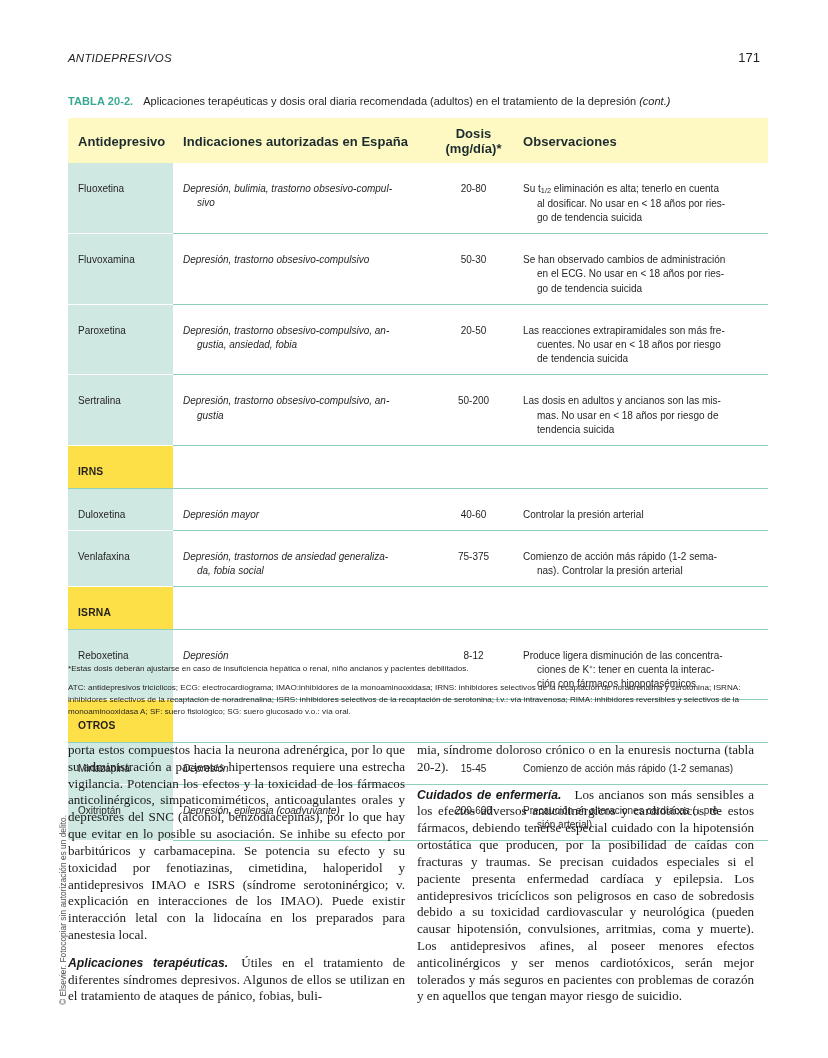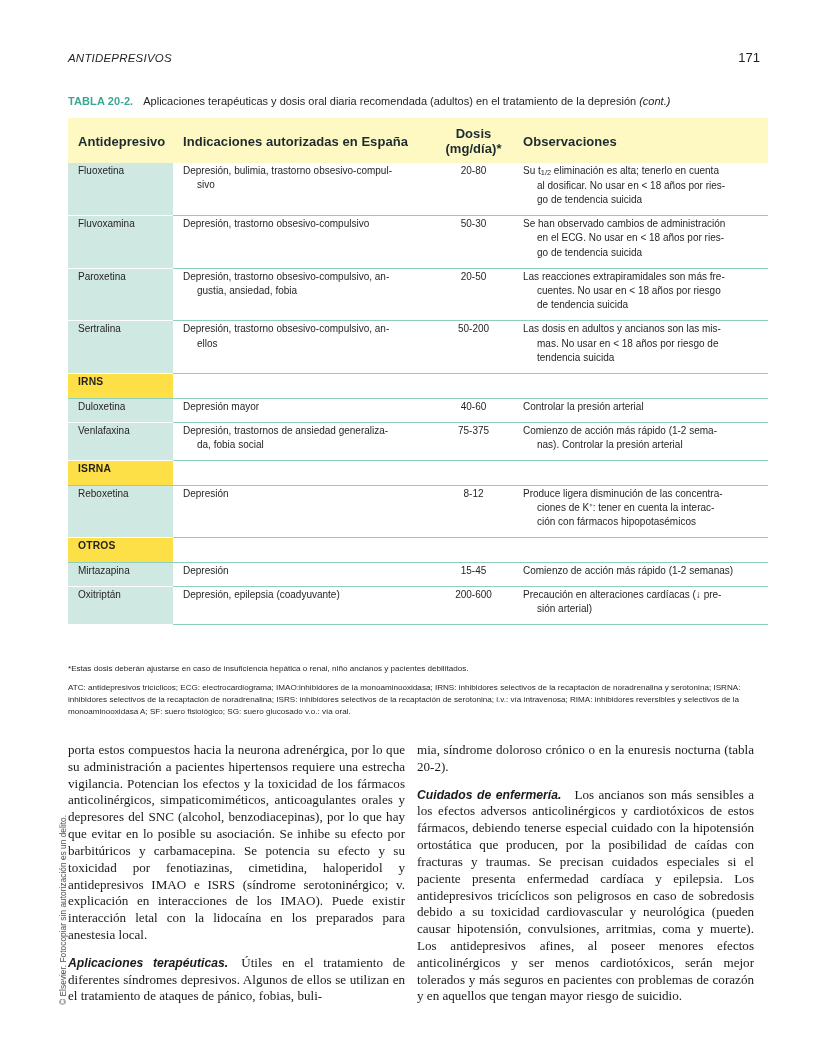--- a/index.html
+++ b/index.html
@@ -86,21 +86,21 @@
     padding: 8px 6px 7px 10px;
     vertical-align: middle;
     letter-spacing: 0.05px;
   }
   table.dt thead th.dose { text-align: center; padding-left: 0; padding-right: 4px;}
 
   table.dt tbody td {
     font-size: 10px;
     line-height: 1.42;
     vertical-align: top;
-    padding: 1px 6px 8px 10px;
+    padding: 19px 6px 8px 10px;
     border-bottom: 1.1px solid #8ecfc0;
     background: #ffffff;
     color: #231f20;
   }
   table.dt tbody td.drug {
     background: #cfe8e1;
     border-bottom: 1.1px solid #ffffff;
     padding-left: 10px;
   }
   table.dt tbody tr.grp td.drug {
@@ -114,20 +114,21 @@
 
   table.dt tbody td.dose {
     text-align: center;
     padding-left: 0;
     padding-right: 4px;
   }
   
   td.hang {
     padding-left: 10px;
     text-indent: -0px;
+    font-style: italic;
   }
   td.hang > span.ln {
     display: block;
   }
   td.hang > span.ln + span.ln { padding-left: 14px; }
 
   td.obs > span.ln { display: block; }
   td.obs > span.ln + span.ln { padding-left: 14px; }
 
   sub.half { font-size: 7.4px; vertical-align: -0.18em; }
@@ -252,21 +253,21 @@
           <td class="obs">
             <span class="ln">Las reacciones extrapiramidales son más fre-</span>
             <span class="ln">cuentes. No usar en &lt; 18 años por riesgo</span>
             <span class="ln">de tendencia suicida</span>
           </td>
         </tr>
         <tr>
           <td class="drug">Sertralina</td>
           <td class="hang">
             <span class="ln">Depresión, trastorno obsesivo-compulsivo, an-</span>
-            <span class="ln">ellos</span>
+            <span class="ln">gustia</span>
           </td>
           <td class="dose">50-200</td>
           <td class="obs">
             <span class="ln">Las dosis en adultos y ancianos son las mis-</span>
             <span class="ln">mas. No usar en &lt; 18 años por riesgo de</span>
             <span class="ln">tendencia suicida</span>
           </td>
         </tr>
         <tr class="grp">
           <td class="drug">IRNS</td>

